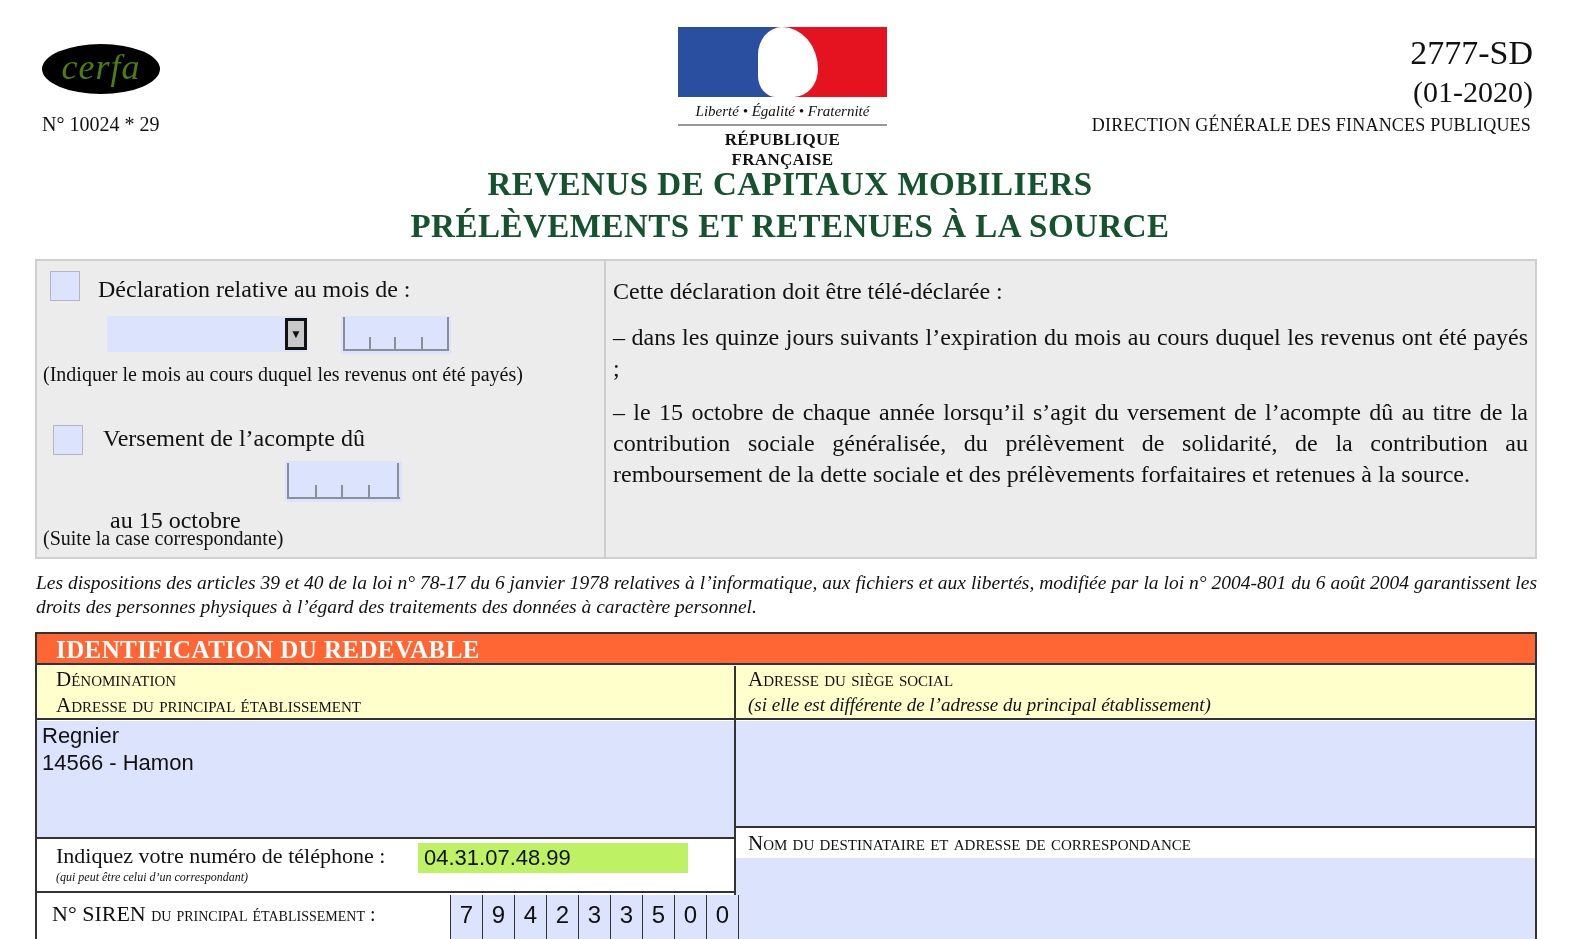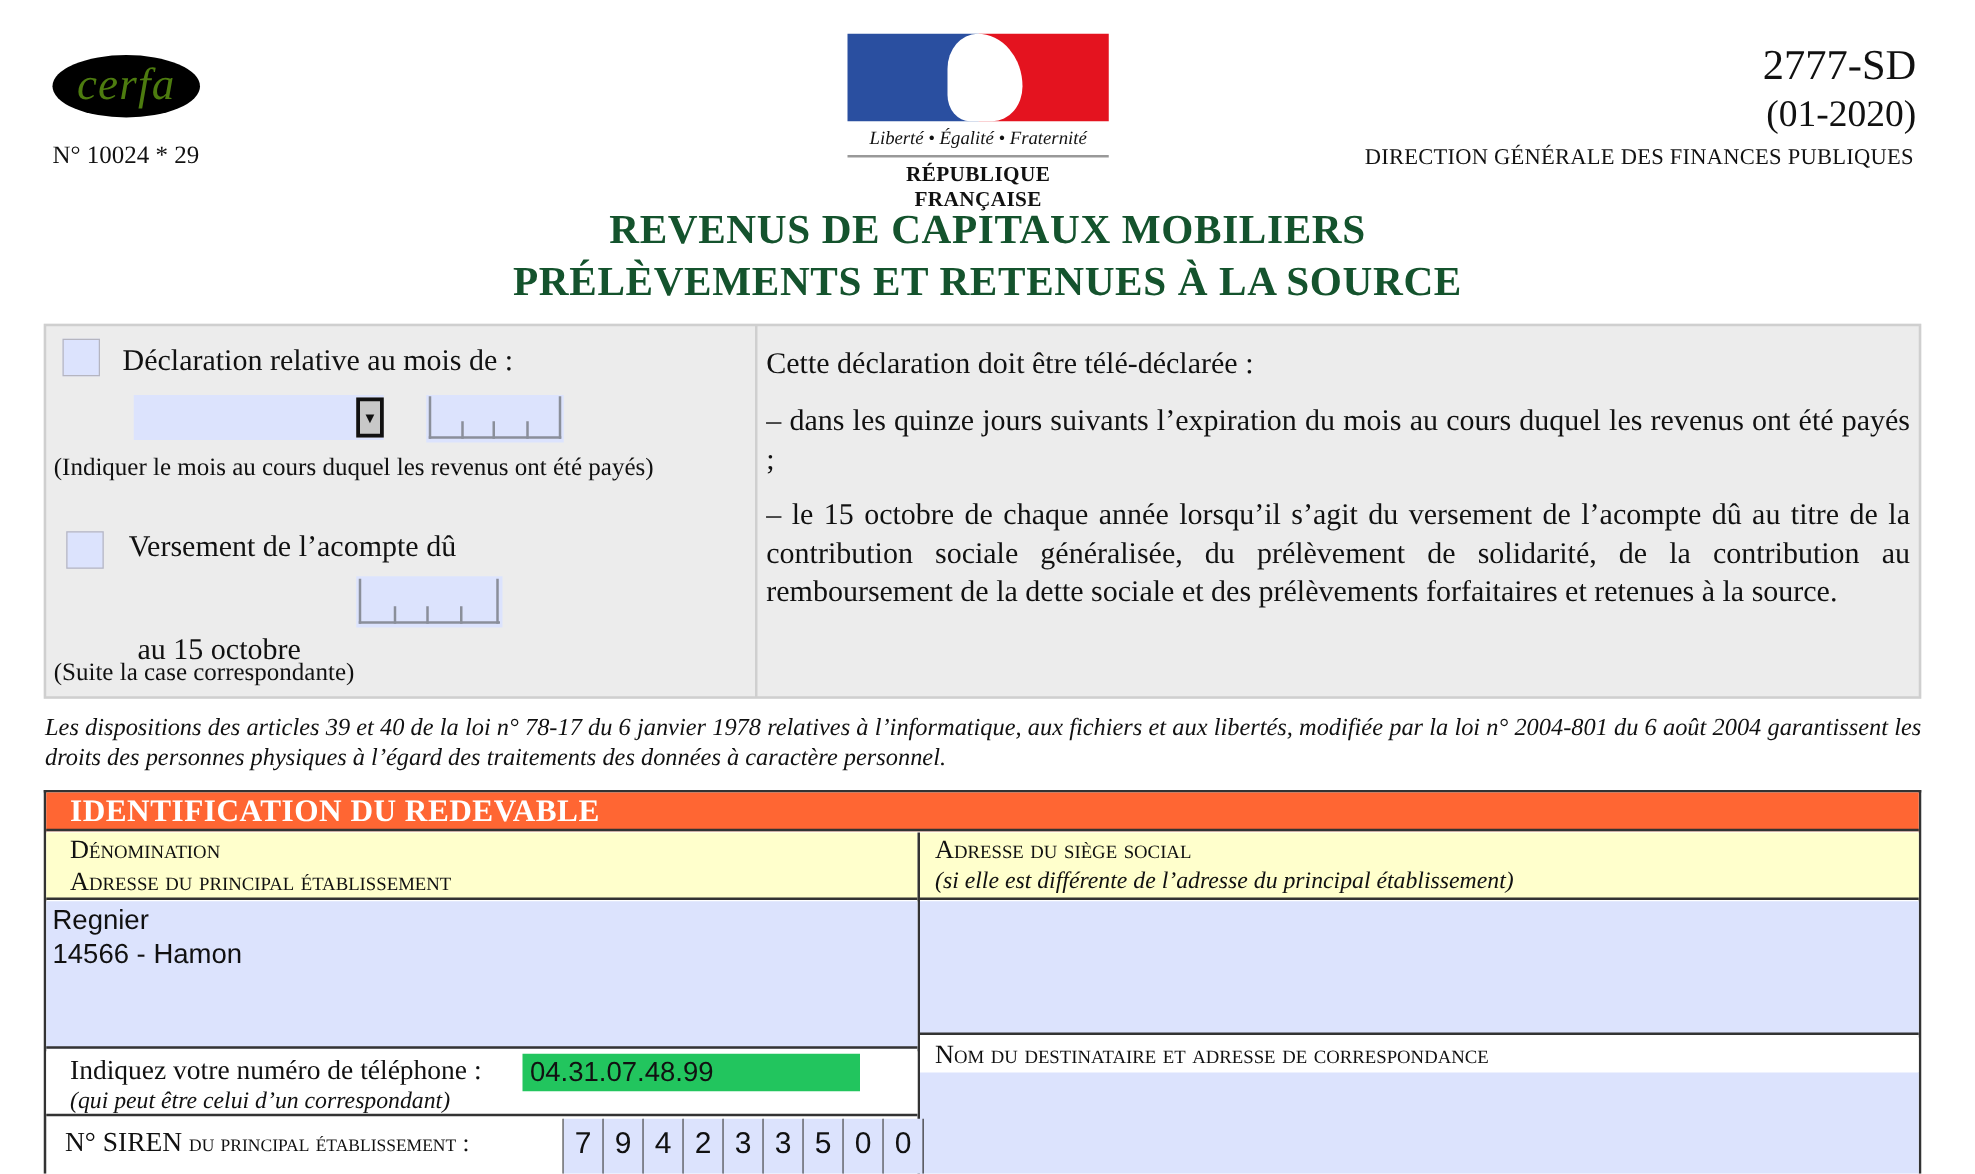--- a/index.html
+++ b/index.html
@@ -72,22 +72,22 @@
   .addr-field { left: 37px; top: 721px; width: 697px; height: 118px; background: #dce3fd; border-bottom: 2px solid #333; font-family: "Liberation Sans", "DejaVu Sans", sans-serif; font-size: 22px; line-height: 27px; padding: 1px 5px; }
   .addr-line { display: block; }
 
   .siege-field { left: 736px; top: 721px; width: 799px; height: 107px; background: #dce3fd; border-bottom: 2px solid #333; }
   .dest-label-row { left: 736px; top: 830px; width: 799px; height: 28px; background: #fff; }
   .dest-label { left: 748px; top: 831px; }
   .dest-field { left: 736px; top: 858px; width: 799px; height: 81px; background: #dce3fd; }
 
   .tel-row { left: 37px; top: 841px; width: 697px; height: 52px; background: #fff; border-bottom: 2px solid #333; }
   .tel-label { left: 56px; top: 843px; font-size: 22px; }
-  .tel-hint { left: 56px; top: 870px; font-style: italic; font-size: 19px; }
-  .tel-field { left: 418px; top: 843px; width: 270px; height: 30px; background: #22c55e; font-family: "Liberation Sans", "DejaVu Sans", sans-serif; font-size: 22px; line-height: 30px; padding-left: 6px; }
+  .tel-hint { left: 56px; top: 870px; font-style: italic; font-size: 12px; }
+  .tel-field { left: 418px; top: 843px; width: 270px; height: 30px; background: #bef264; font-family: "Liberation Sans", "DejaVu Sans", sans-serif; font-size: 22px; line-height: 30px; padding-left: 6px; }
 
   .siren-label { left: 52px; top: 901px; font-size: 22px; }
   .siren-label .small { font-variant: small-caps; font-size: 20px; }
   .siren-boxes { left: 450px; top: 895px; height: 44px; display: flex; border-left: 1px solid #333; }
   .siren-digit { width: 32px; height: 44px; background: #dce3fd; border-right: 1px solid #333; font-family: "Liberation Sans", "DejaVu Sans", sans-serif; font-size: 24px; text-align: center; line-height: 40px; }
 </style>
 </head>
 <body>
 
 <div class="abs cerfa-logo">cerfa</div>

